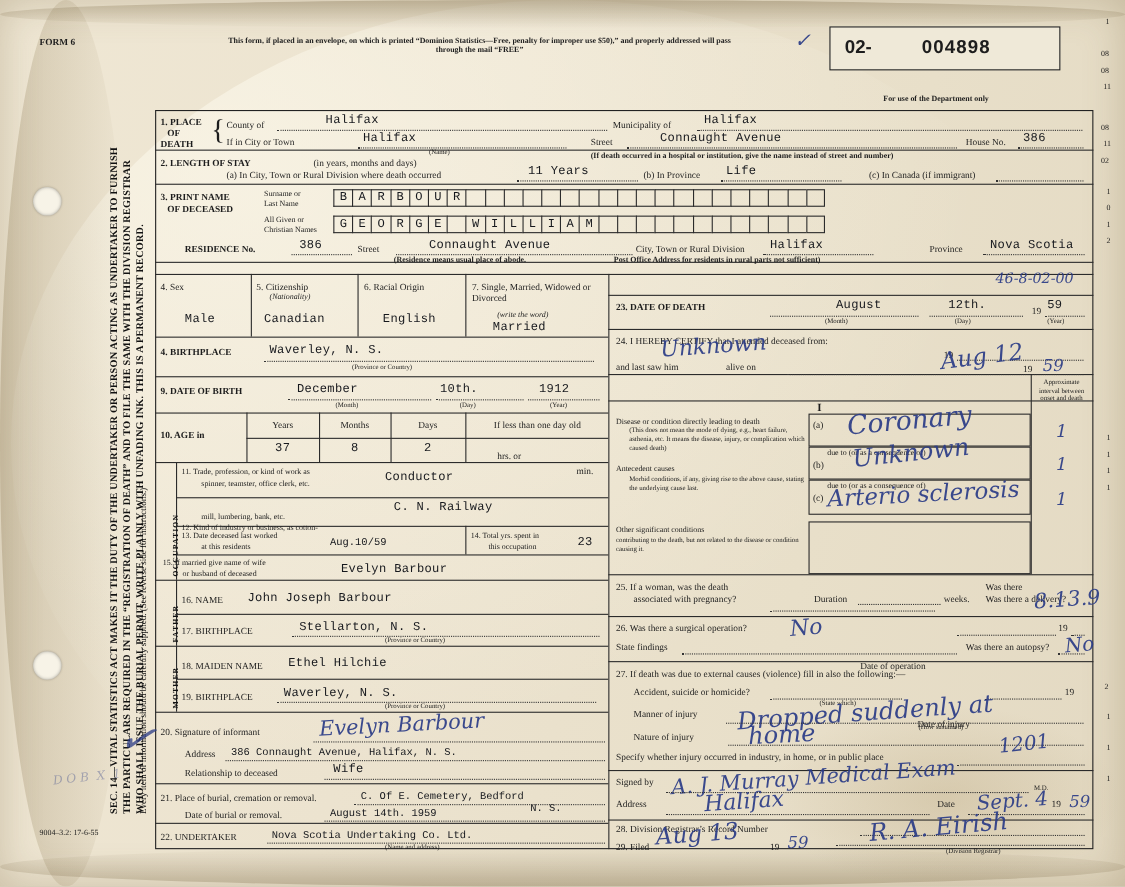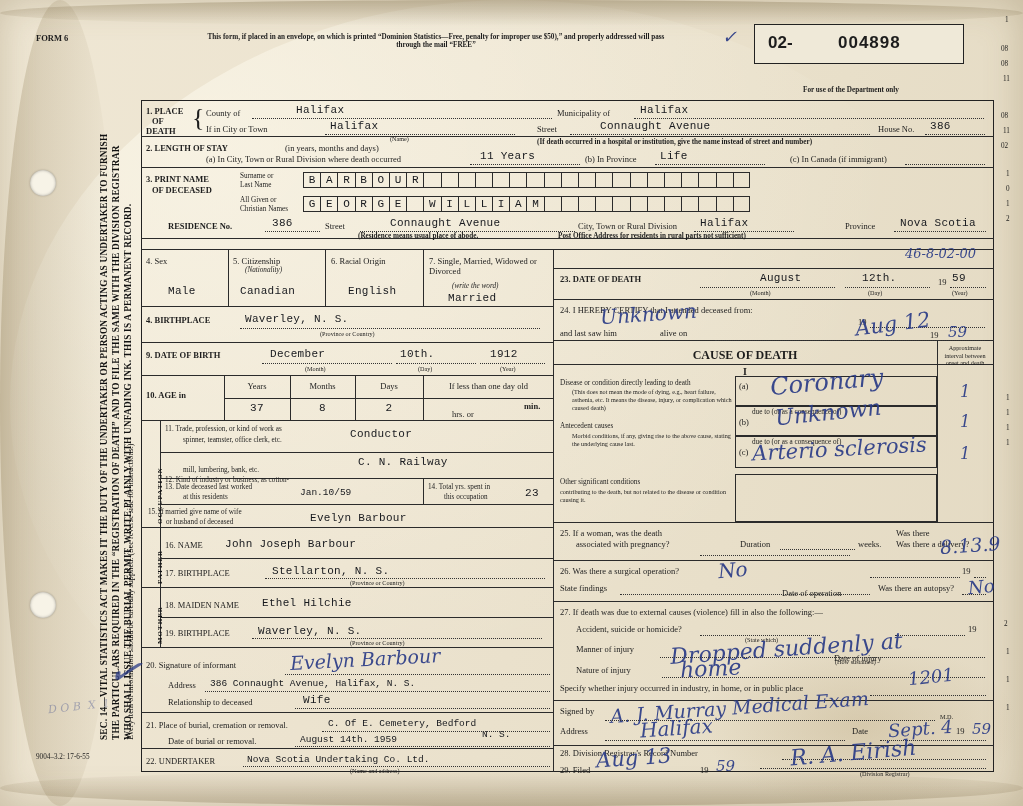--- a/index.html
+++ b/index.html
@@ -311,42 +311,42 @@
   <div class="t small bold" style="left:146px;top:390px;">10. AGE in</div>
   <div class="t small ctr" style="left:224px;top:381px;width:66px;">Years</div>
   <div class="t small ctr" style="left:290px;top:381px;width:65px;">Months</div>
   <div class="t small ctr" style="left:355px;top:381px;width:68px;">Days</div>
   <div class="t small ctr" style="left:426px;top:381px;width:125px;text-align:center;">If less than one day old</div>
 
   <div class="typed ctr" style="position:absolute;left:224px;top:402px;width:66px;text-align:center;">37</div>
   <div class="typed ctr" style="position:absolute;left:290px;top:402px;width:65px;text-align:center;">8</div>
   <div class="typed ctr" style="position:absolute;left:355px;top:402px;width:68px;text-align:center;">2</div>
   <div class="t small" style="left:452px;top:409px;">hrs. or</div>
-  <div class="t small" style="left:524px;top:401px;font-weight:bold;">min.</div>
+  <div class="t small" style="left:524px;top:423px;">min.</div>
 
   <div class="line vline" style="left:160px;top:420px;height:107px;"></div>
   <div class="vlabel" style="left:156px;top:524px;">OCCUPATION</div>
 
   <div class="line hline" style="left:160px;top:452px;width:393px;"></div>
   <div class="line hline" style="left:160px;top:478px;width:393px;"></div>
   <div class="line hline" style="left:160px;top:504px;width:393px;"></div>
   <div class="line hline" style="left:141px;top:527px;width:412px;"></div>
   <div class="line vline" style="left:423px;top:478px;height:26px;"></div>
 
   <div class="t xsmall" style="left:165px;top:425px;">11. Trade, profession, or kind of work as</div>
   <div class="t xsmall" style="left:183px;top:436px;">spinner, teamster, office clerk, etc.</div>
   <div class="typed" style="position:absolute;left:350px;top:428px;">Conductor</div>
 
   <div class="t xsmall" style="left:165px;top:476px;">12. Kind of industry or business, as cotton-</div>
   <div class="t xsmall" style="left:183px;top:466px;">mill, lumbering, bank, etc.</div>
   <div class="typed" style="position:absolute;left:358px;top:456px;">C. N. Railway</div>
 
   <div class="t xsmall" style="left:165px;top:483px;">13. Date deceased last worked</div>
   <div class="t xsmall" style="left:183px;top:493px;">at this residents</div>
-  <div class="typed-sm" style="position:absolute;left:300px;top:487px;">Jan.10/59</div>
+  <div class="typed-sm" style="position:absolute;left:300px;top:487px;">Aug.10/59</div>
 
   <div class="t xsmall" style="left:428px;top:483px;">14. Total yrs. spent in</div>
   <div class="t xsmall" style="left:444px;top:493px;">this occupation</div>
   <div class="typed" style="position:absolute;left:525px;top:487px;">23</div>
 
   <div class="t xsmall" style="left:148px;top:508px;">15. If married give name of wife</div>
   <div class="t xsmall" style="left:166px;top:518px;">or husband of deceased</div>
   <div class="typed" style="position:absolute;left:310px;top:512px;">Evelyn Barbour</div>
 
   <div class="line vline" style="left:160px;top:527px;height:60px;"></div>
@@ -428,21 +428,20 @@
   <div class="dot" style="left:870px;top:327px;width:115px;"></div>
   <div class="t small" style="left:560px;top:328px;">and last saw him</div>
   <div class="t small" style="left:660px;top:328px;">alive on</div>
   <div class="ink" style="left:855px;top:312px;font-size:21px;transform:rotate(-7deg);">Aug 12</div>
   <div class="t small" style="left:930px;top:330px;">19</div>
   <div class="ink" style="left:948px;top:323px;font-size:15px;">59</div>
   <div class="dot" style="left:715px;top:340px;width:270px;"></div>
 
   <div class="line vline" style="left:937px;top:340px;height:182px;"></div>
   <div class="line hline" style="left:553px;top:364px;width:441px;"></div>
-  <div class="t bold ctr" style="left:560px;top:348px;width:370px;font-size:12px;">CAUSE OF DEATH</div>
   <div class="t tiny ctr" style="left:940px;top:344px;width:50px;white-space:normal;line-height:7.5px;">Approximate interval between onset and death</div>
 
   <div class="t bold ctr" style="left:560px;top:366px;width:370px;font-size:10px;">I</div>
   <div class="t xsmall" style="left:560px;top:379px;">Disease or condition directly leading to death</div>
   <div class="t tiny" style="left:572px;top:388px;width:160px;white-space:normal;line-height:8px;">(This does not mean the mode of dying, e.g., heart failure, asthenia, etc. It means the disease, injury, or complication which caused death)</div>
 
   <div class="frame" style="left:735px;top:376px;width:202px;height:30px;"></div>
   <div class="t small" style="left:739px;top:381px;">(a)</div>
   <div class="ink" style="left:770px;top:368px;font-size:24px;transform:rotate(-5deg);">Coronary</div>
   <div class="t xsmall" style="left:752px;top:408px;">due to (or as a consequence of)</div>
@@ -476,21 +475,21 @@
   <div class="dot" style="left:780px;top:549px;width:75px;"></div>
   <div class="t small" style="left:858px;top:539px;">weeks.</div>
   <div class="t small" style="left:896px;top:528px;">Was there</div>
   <div class="t small" style="left:896px;top:539px;">Was there a delivery?</div>
   <div class="ink" style="left:940px;top:534px;font-size:19px;transform:rotate(-4deg);">8.13.9</div>
   <div class="dot" style="left:700px;top:555px;width:150px;"></div>
 
   <div class="line hline" style="left:553px;top:601px;width:441px;"></div>
   <div class="t small" style="left:560px;top:566px;">26. Was there a surgical operation?</div>
   <div class="ink" style="left:718px;top:558px;font-size:20px;transform:rotate(-5deg);">No</div>
-  <div class="t small" style="left:782px;top:588px;">Date of operation</div>
+  <div class="t small" style="left:782px;top:600px;">Date of operation</div>
   <div class="t small" style="left:962px;top:566px;">19</div>
   <div class="dot" style="left:870px;top:577px;width:90px;"></div>
   <div class="dot" style="left:974px;top:577px;width:12px;"></div>
 
   <div class="t small" style="left:560px;top:583px;">State findings</div>
   <div class="dot" style="left:620px;top:594px;width:250px;"></div>
   <div class="t small" style="left:878px;top:583px;">Was there an autopsy?</div>
   <div class="ink" style="left:968px;top:576px;font-size:18px;transform:rotate(-5deg);">No</div>
   <div class="dot" style="left:962px;top:594px;width:24px;"></div>
 

